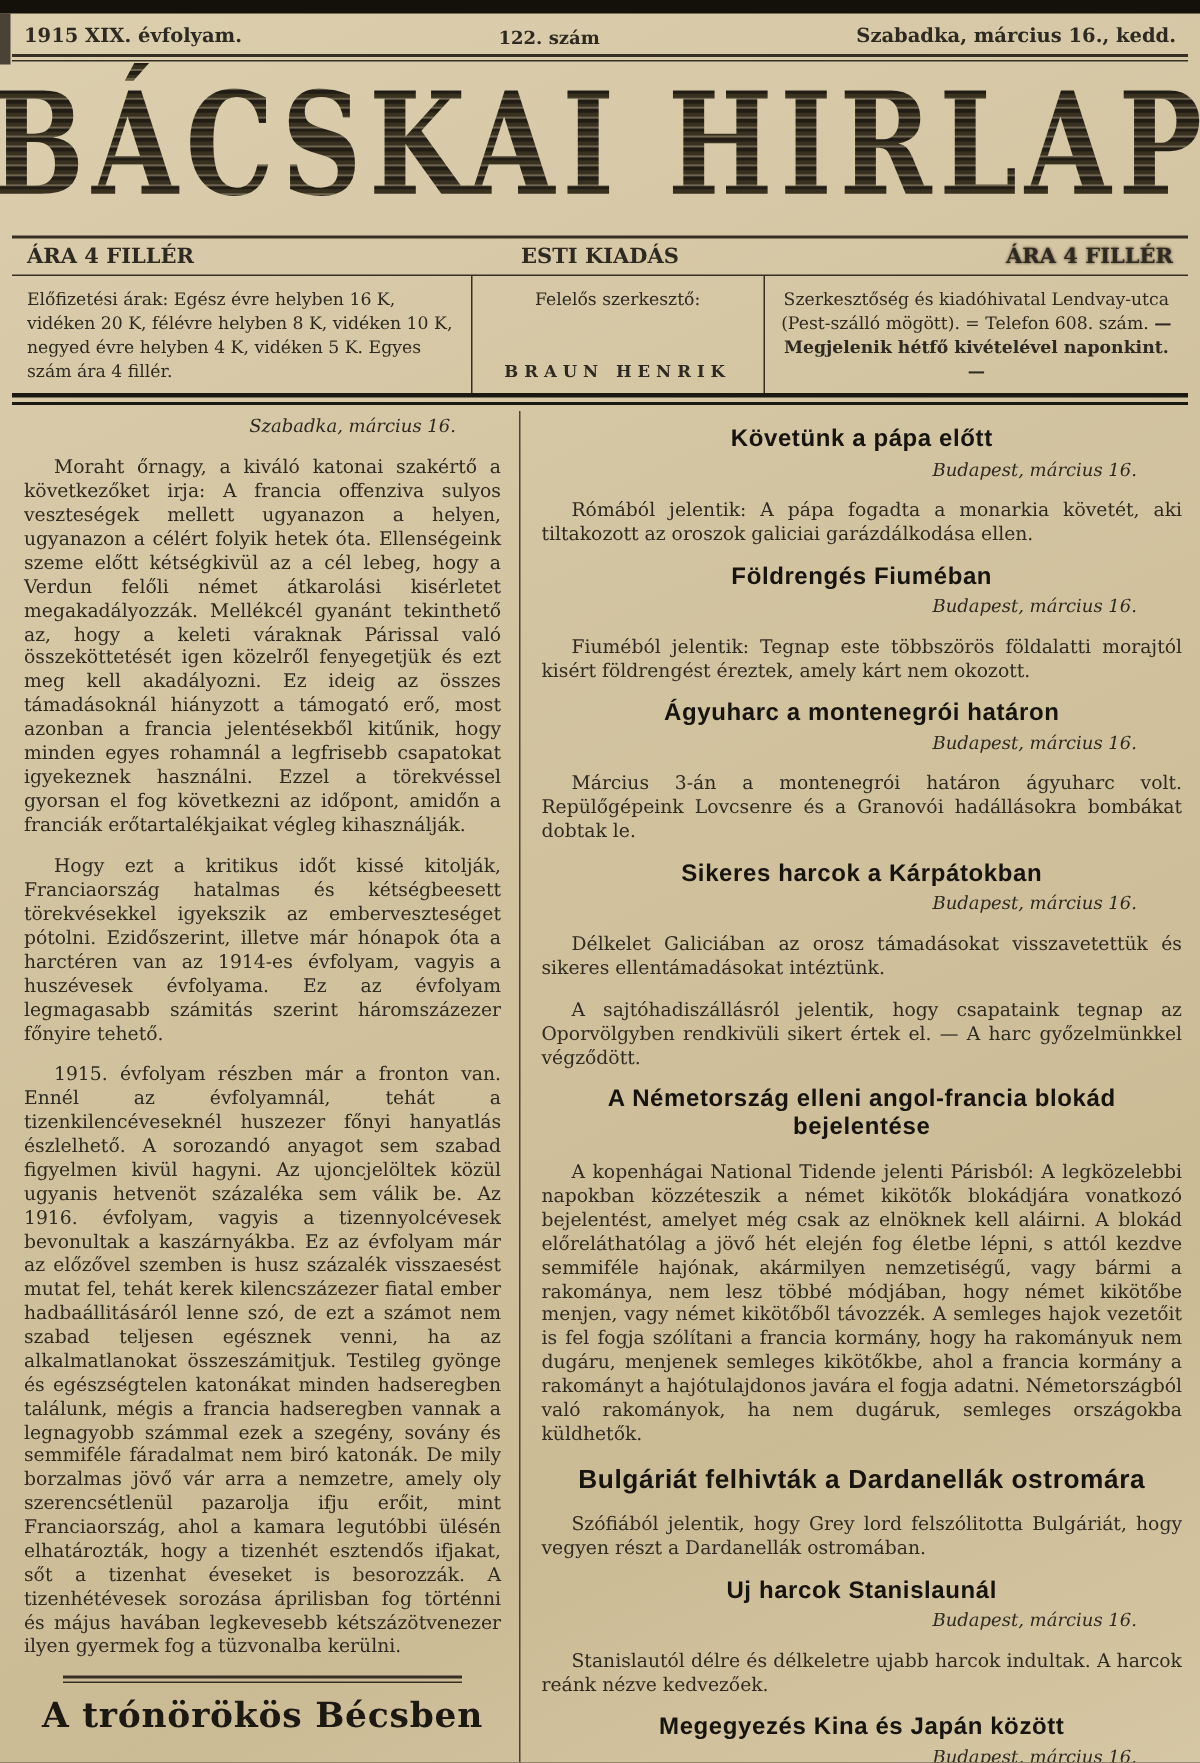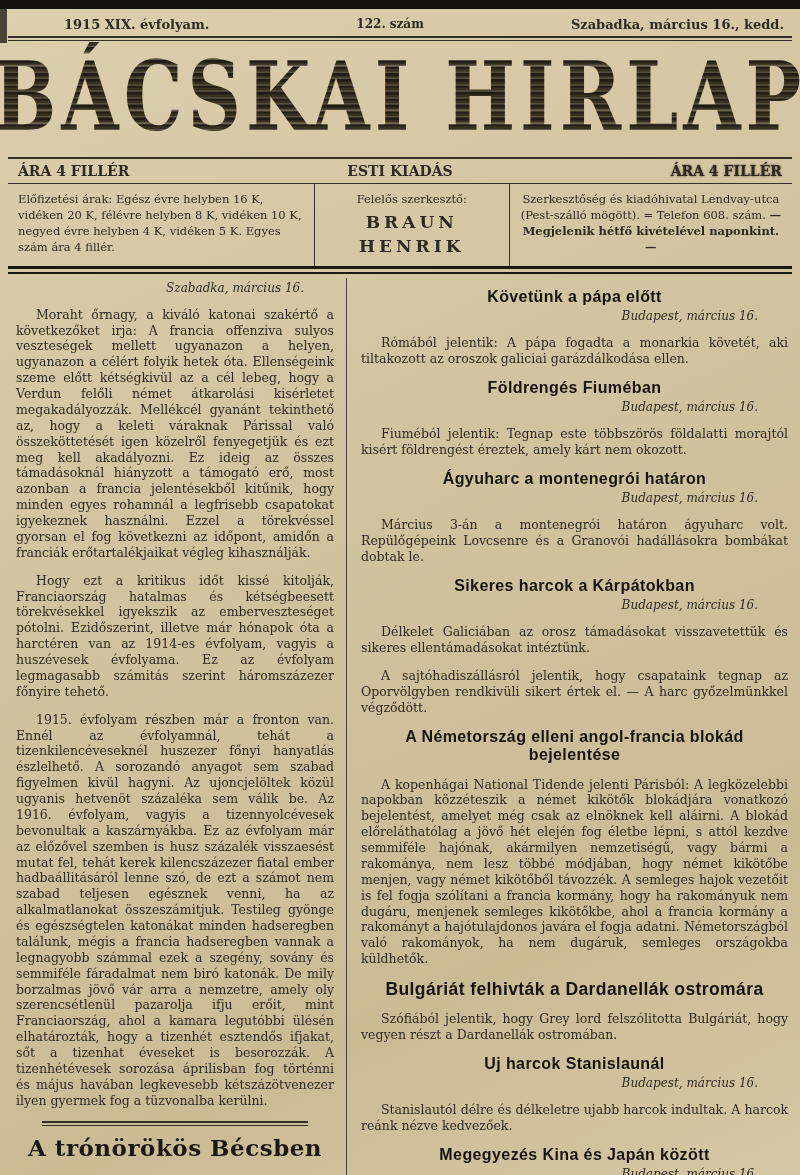--- a/index.html
+++ b/index.html
@@ -11,21 +11,21 @@
   html,body{margin:0;padding:0;background:#7d7462;}
   .page{
     width:800px;height:1175px;margin:0 auto;position:relative;overflow:hidden;
     background:linear-gradient(155deg,#dccfae 0%,var(--paper,#d3c4a1) 38%,#cbbb95 78%,#d6c7a4 100%);
     font-family:"DejaVu Serif", serif;color:var(--ink,#2e2a21);box-sizing:border-box;
   }
   .top-edge{height:9px;background:#14110b;}
   .corner-smudge{position:absolute;left:0;top:9px;width:7px;height:34px;background:#241f16;opacity:.8;}
 
   
-  .topbar{display:flex;justify-content:space-between;align-items:flex-start;padding:8px 16px 2px 16px;font-weight:bold;font-size:13px;margin-left:48px;}
+  .topbar{display:flex;justify-content:space-between;align-items:center;padding:8px 16px 2px 16px;font-weight:bold;font-size:13px;}
   .topbar .tb-center{font-size:12px;}
   .topbar .tb-num{font-size:12px;font-weight:bold;}
   .rule-double{height:2px;border-top:2px solid var(--rule);border-bottom:1px solid var(--rule);margin:2px 8px 0 8px;}
 
   
   .masthead{height:112px;display:flex;align-items:center;justify-content:center;overflow:visible;}
   .masthead h1{
     margin:0;font-family:"DejaVu Serif",serif;font-weight:bold;font-size:74px;letter-spacing:5px;
     white-space:nowrap;transform:scaleY(1.28);transform-origin:center;
     color:#27221a;
@@ -42,21 +42,21 @@
   .price-row{display:flex;justify-content:space-between;align-items:center;margin:4px 8px 0 8px;
     border-top:2px solid var(--rule);border-bottom:1px solid var(--rule);padding:4px 10px;font-weight:bold;font-size:14px;}
   .price-row .smudged{text-shadow:0 0 2px #3a2f1d;}
 
   
   .info-row{display:flex;align-items:stretch;margin:0 8px;font-size:11.5px;line-height:1.4;}
   .info-cell{padding:7px 10px;box-sizing:border-box;}
   .info-sub{width:39%;text-align:left;}
   .info-ed{width:25%;text-align:center;border-left:1px solid var(--rule);border-right:1px solid var(--rule);
     display:flex;flex-direction:column;justify-content:center;gap:4px;}
-  .info-ed .ed-name{font-weight:bold;font-size:17px;letter-spacing:4px;}
+  .info-ed .ed-name{font-weight:bold;font-size:11px;letter-spacing:4px;margin-top:28px;}
   .info-off{width:36%;text-align:center;}
   .info-off .off-note{font-weight:bold;}
   .thick-rule{height:3px;border-top:3px solid var(--ink-dark);border-bottom:2px solid var(--ink-dark);margin:0 8px;}
 
   
   .columns{display:flex;align-items:stretch;padding:4px 12px 0 16px;height:928px;overflow:hidden;}
   .col-left{width:318px;padding-right:12px;border-right:1px solid #4a4234;}
   .col-right{flex:1;padding-left:14px;}
 
   article{margin:0;}

